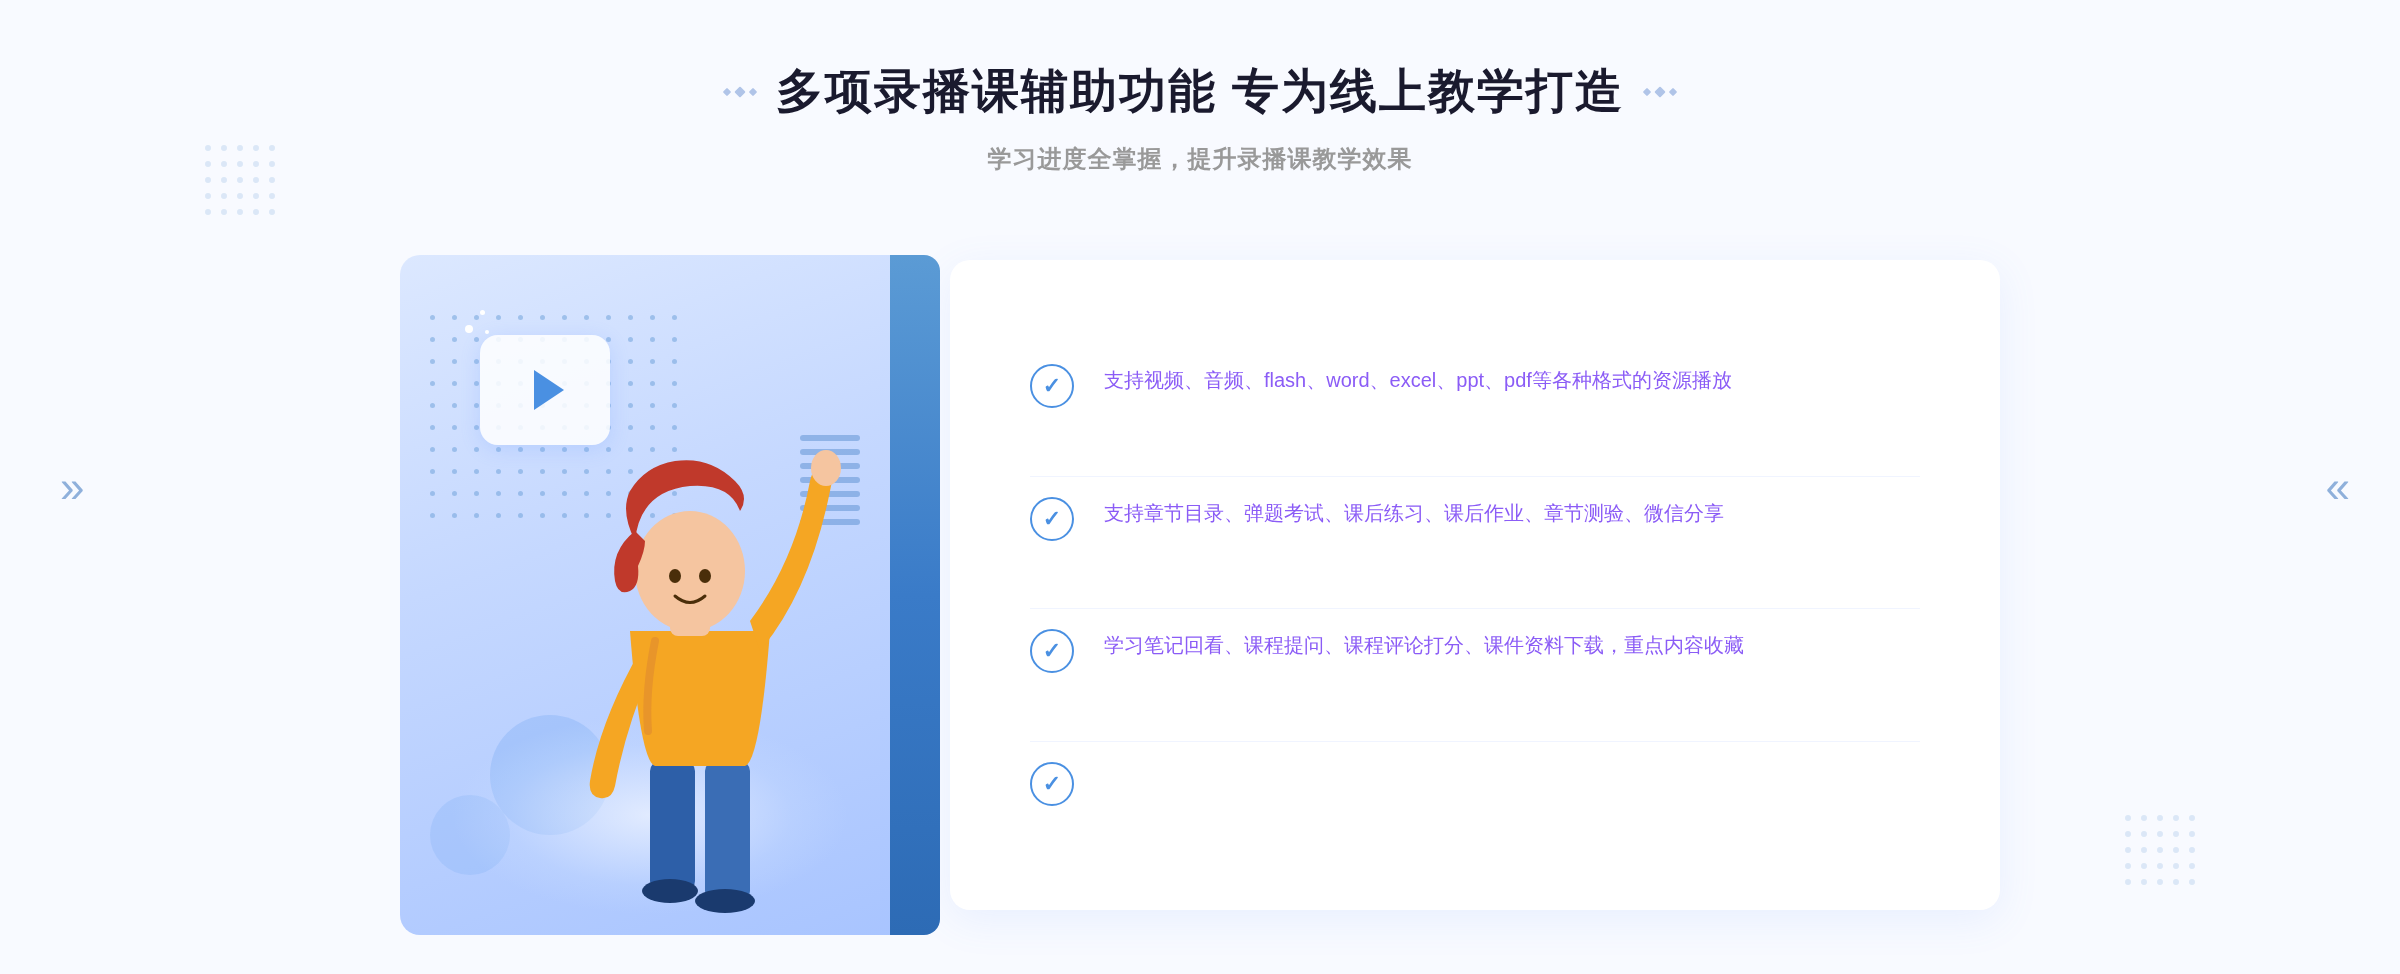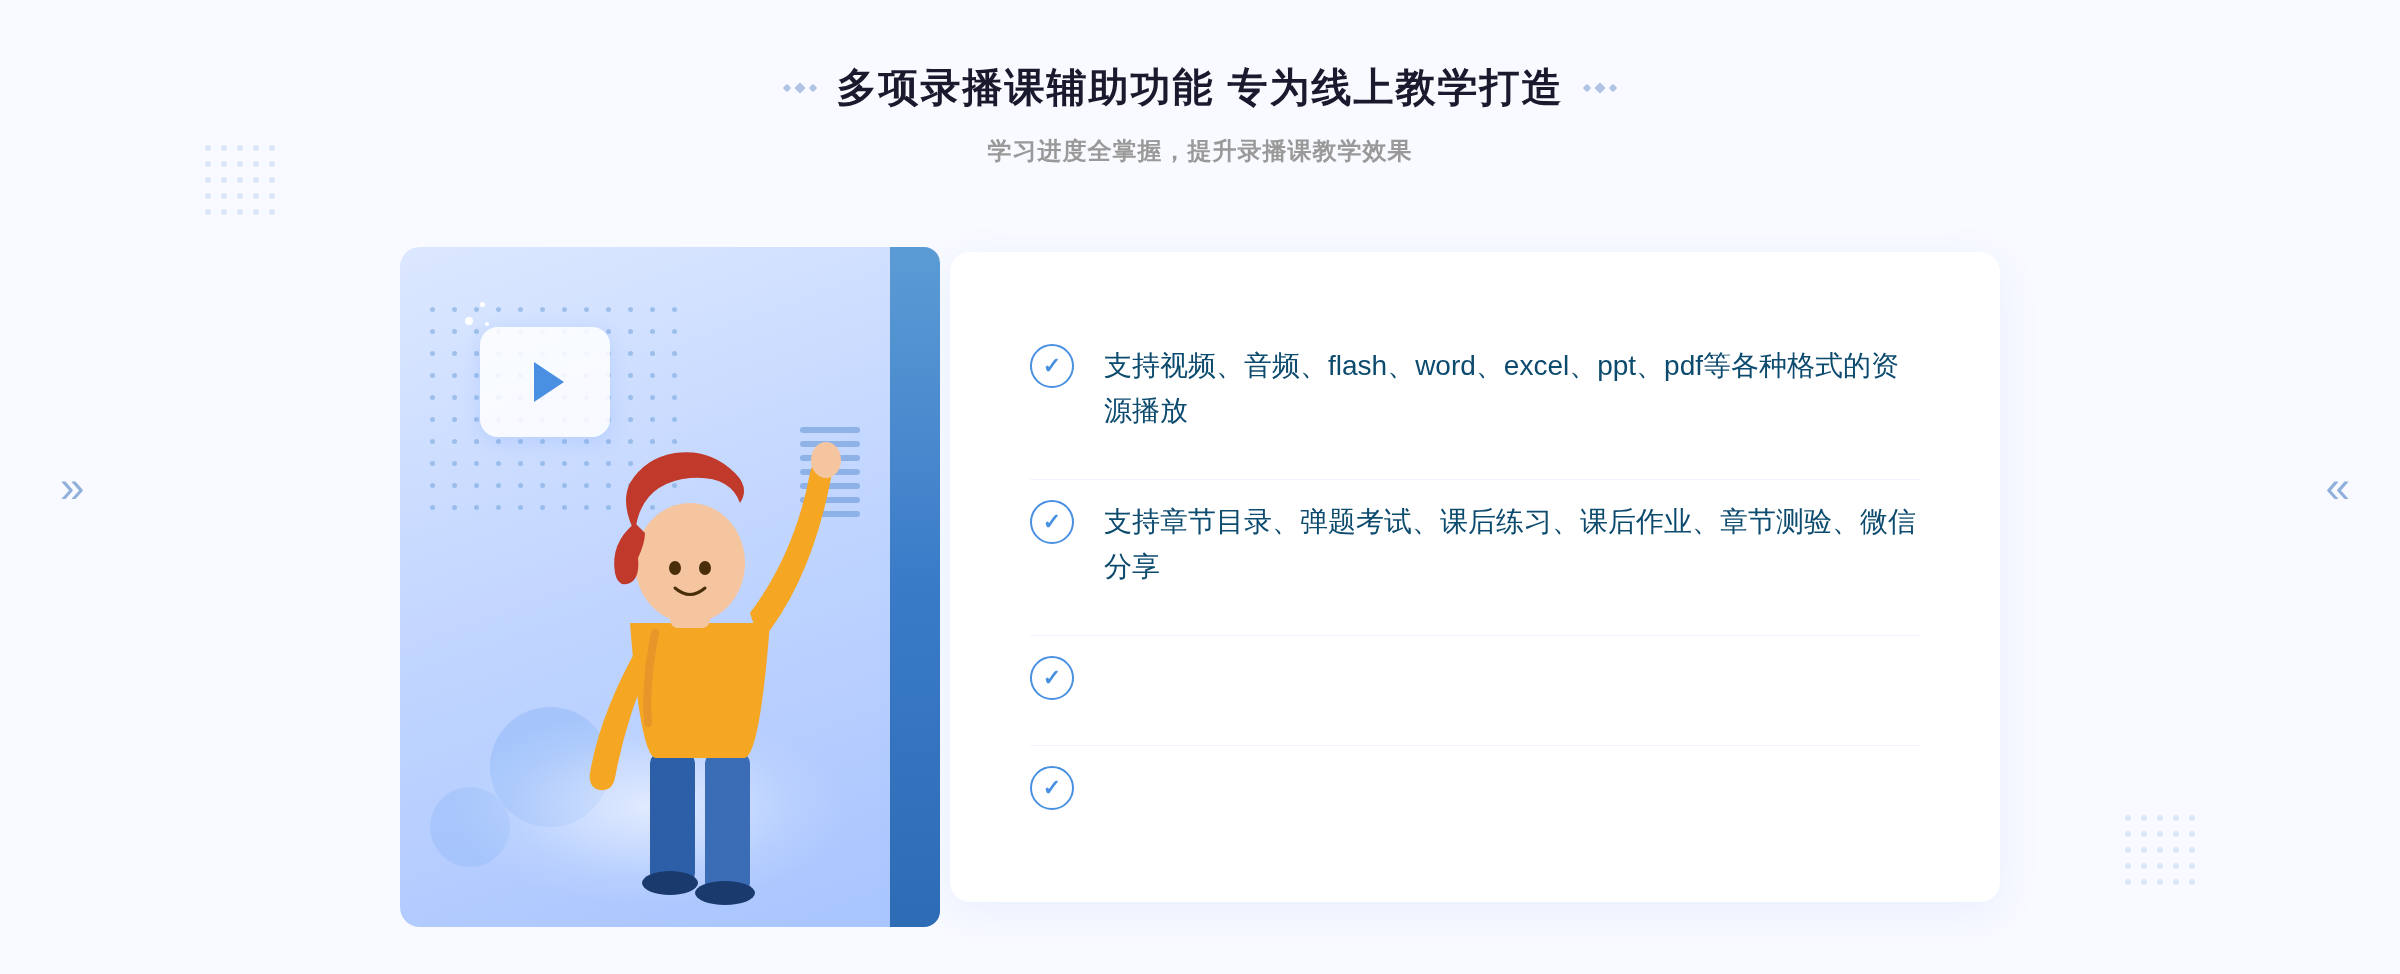--- a/index.html
+++ b/index.html
@@ -59,21 +59,21 @@
 
     .title-dot-sm {
       width: 6px;
       height: 6px;
       background: #b0c4e8;
       border-radius: 1px;
       transform: rotate(45deg);
     }
 
     .main-title {
-      font-size: 40px;
+      font-size: 47px;
       font-weight: 600;
       color: #1a1a2e;
       letter-spacing: 2px;
     }
 
     .subtitle {
       font-size: 24px;
       color: #999;
       letter-spacing: 1px;
       font-weight: bold;
@@ -258,22 +258,22 @@
     }
 
     .check-mark {
       color: #4a90e2;
       font-size: 22px;
       font-weight: 600;
       line-height: 1;
     }
 
     .feature-text {
-      font-size: 28px;
-      color: #0c4a6e;
+      font-size: 20px;
+      color: #8b5cf6;
       line-height: 1.6;
       font-weight: 400;
     }
 
     
     .deco-left-arrows {
       position: absolute;
       left: 60px;
       top: 50%;
       transform: translateY(-50%);
@@ -566,20 +566,21 @@
         <div class="check-circle">
           <span class="check-mark">✓</span>
         </div>
         <span class="feature-text">支持章节目录、弹题考试、课后练习、课后作业、章节测验、微信分享</span>
       </div>
 
       <div class="feature-item">
         <div class="check-circle">
           <span class="check-mark">✓</span>
         </div>
+        <span class="feature-text">学习笔记回看、课程提问、课程评论打分、课件资料下载，重点内容收藏</span>
       </div>
 
       <div class="feature-item">
         <div class="check-circle">
           <span class="check-mark">✓</span>
         </div>
       </div>
 
     </div>
   </div>

